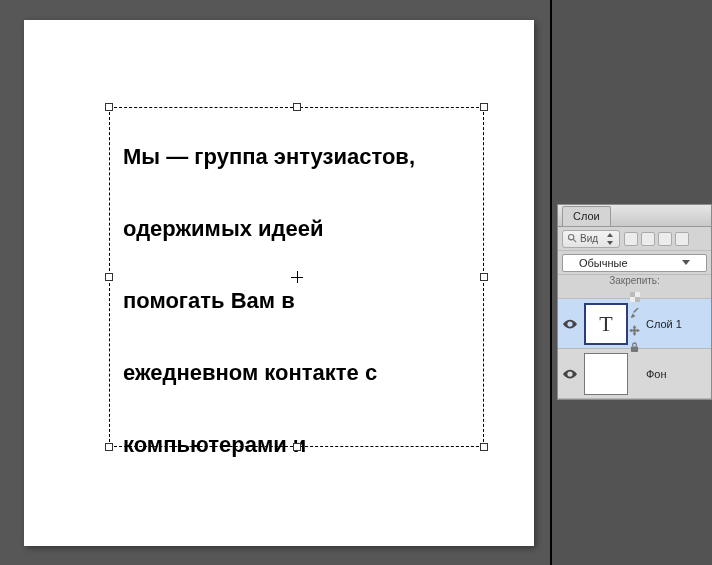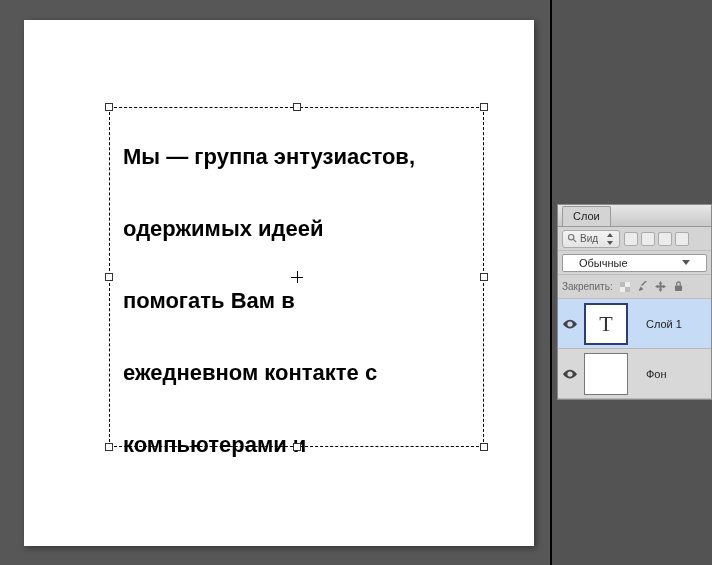--- a/index.html
+++ b/index.html
@@ -183,20 +183,21 @@
     margin-left: auto;
     width: 0; height: 0;
     border-left: 4px solid transparent;
     border-right: 4px solid transparent;
     border-top: 5px solid #555;
   }
   .lock-row {
     font-size: 10px;
     color: #666;
     gap: 6px;
+    flex-direction: column;
   }
   .lock-icon {
     width: 12px; height: 12px;
     display: inline-flex;
     align-items: center; justify-content: center;
     font-size: 10px;
     color: #777;
   }
   .layers-list {
     background: #d8d8d8;

